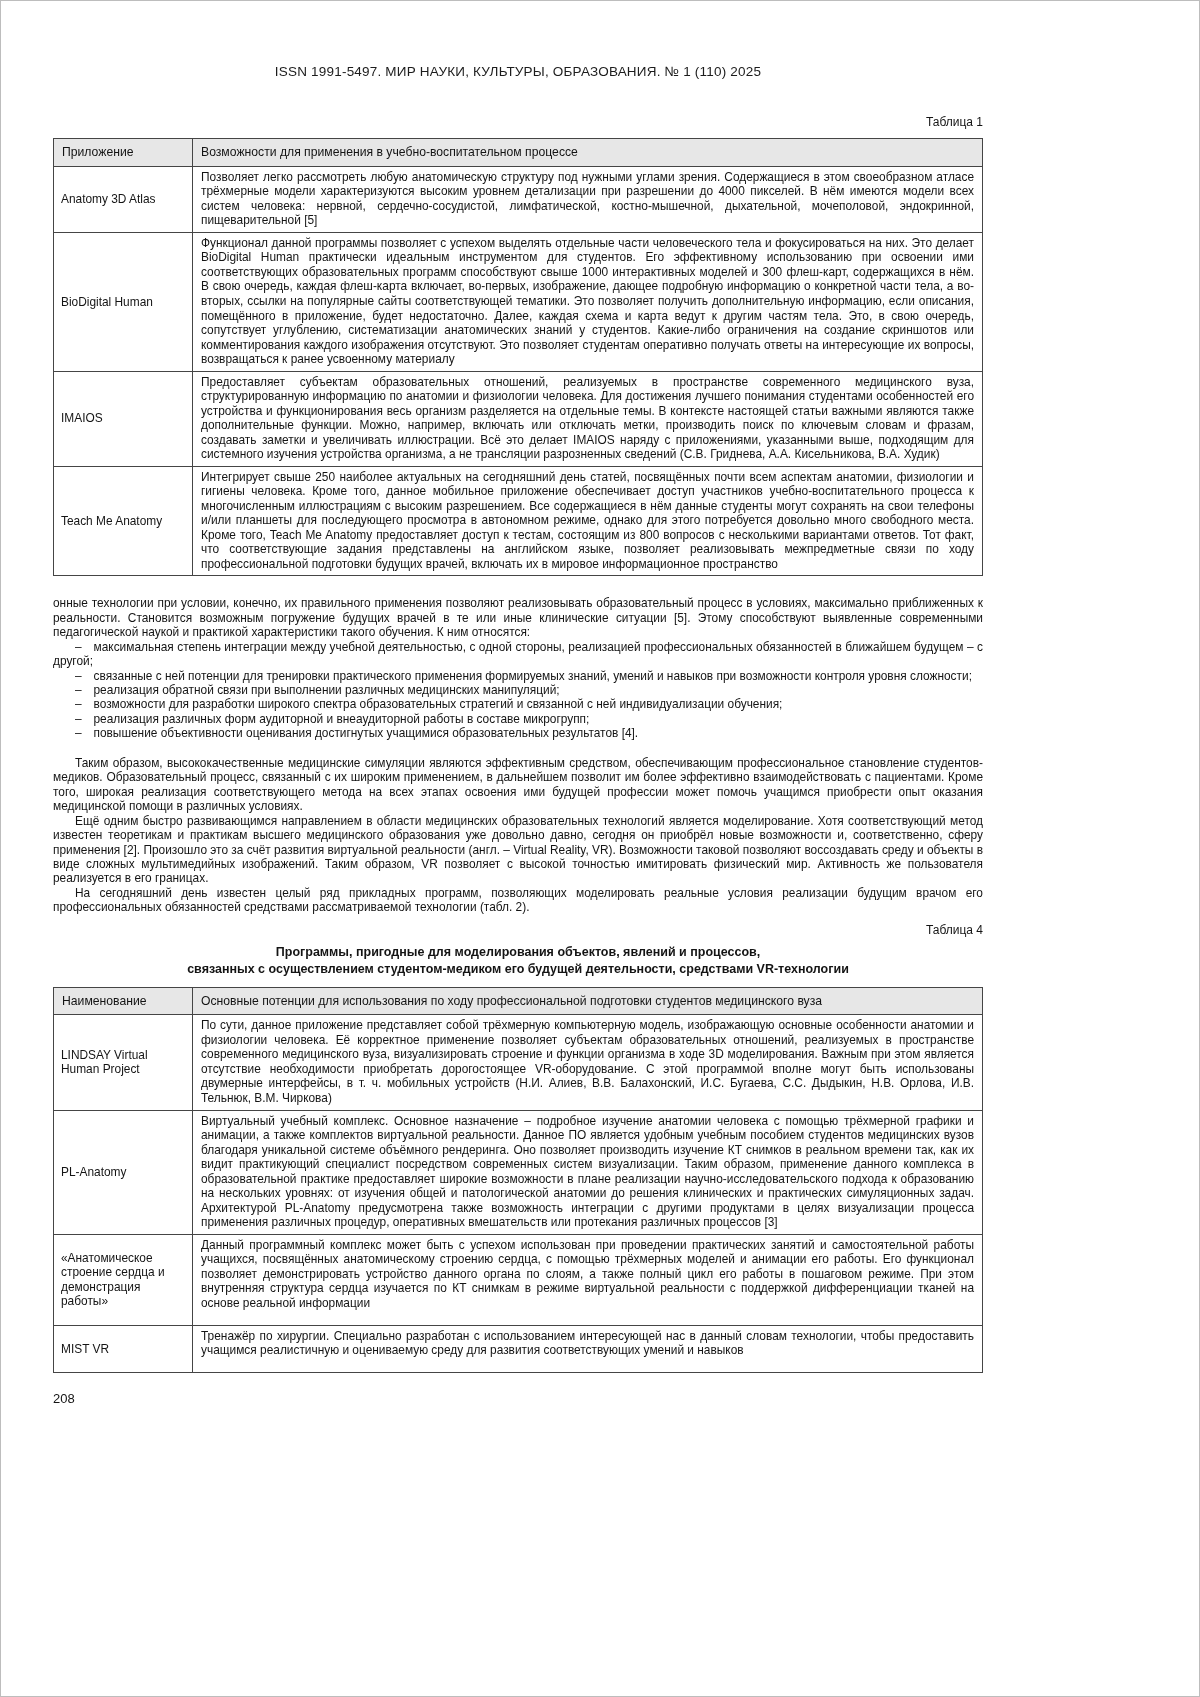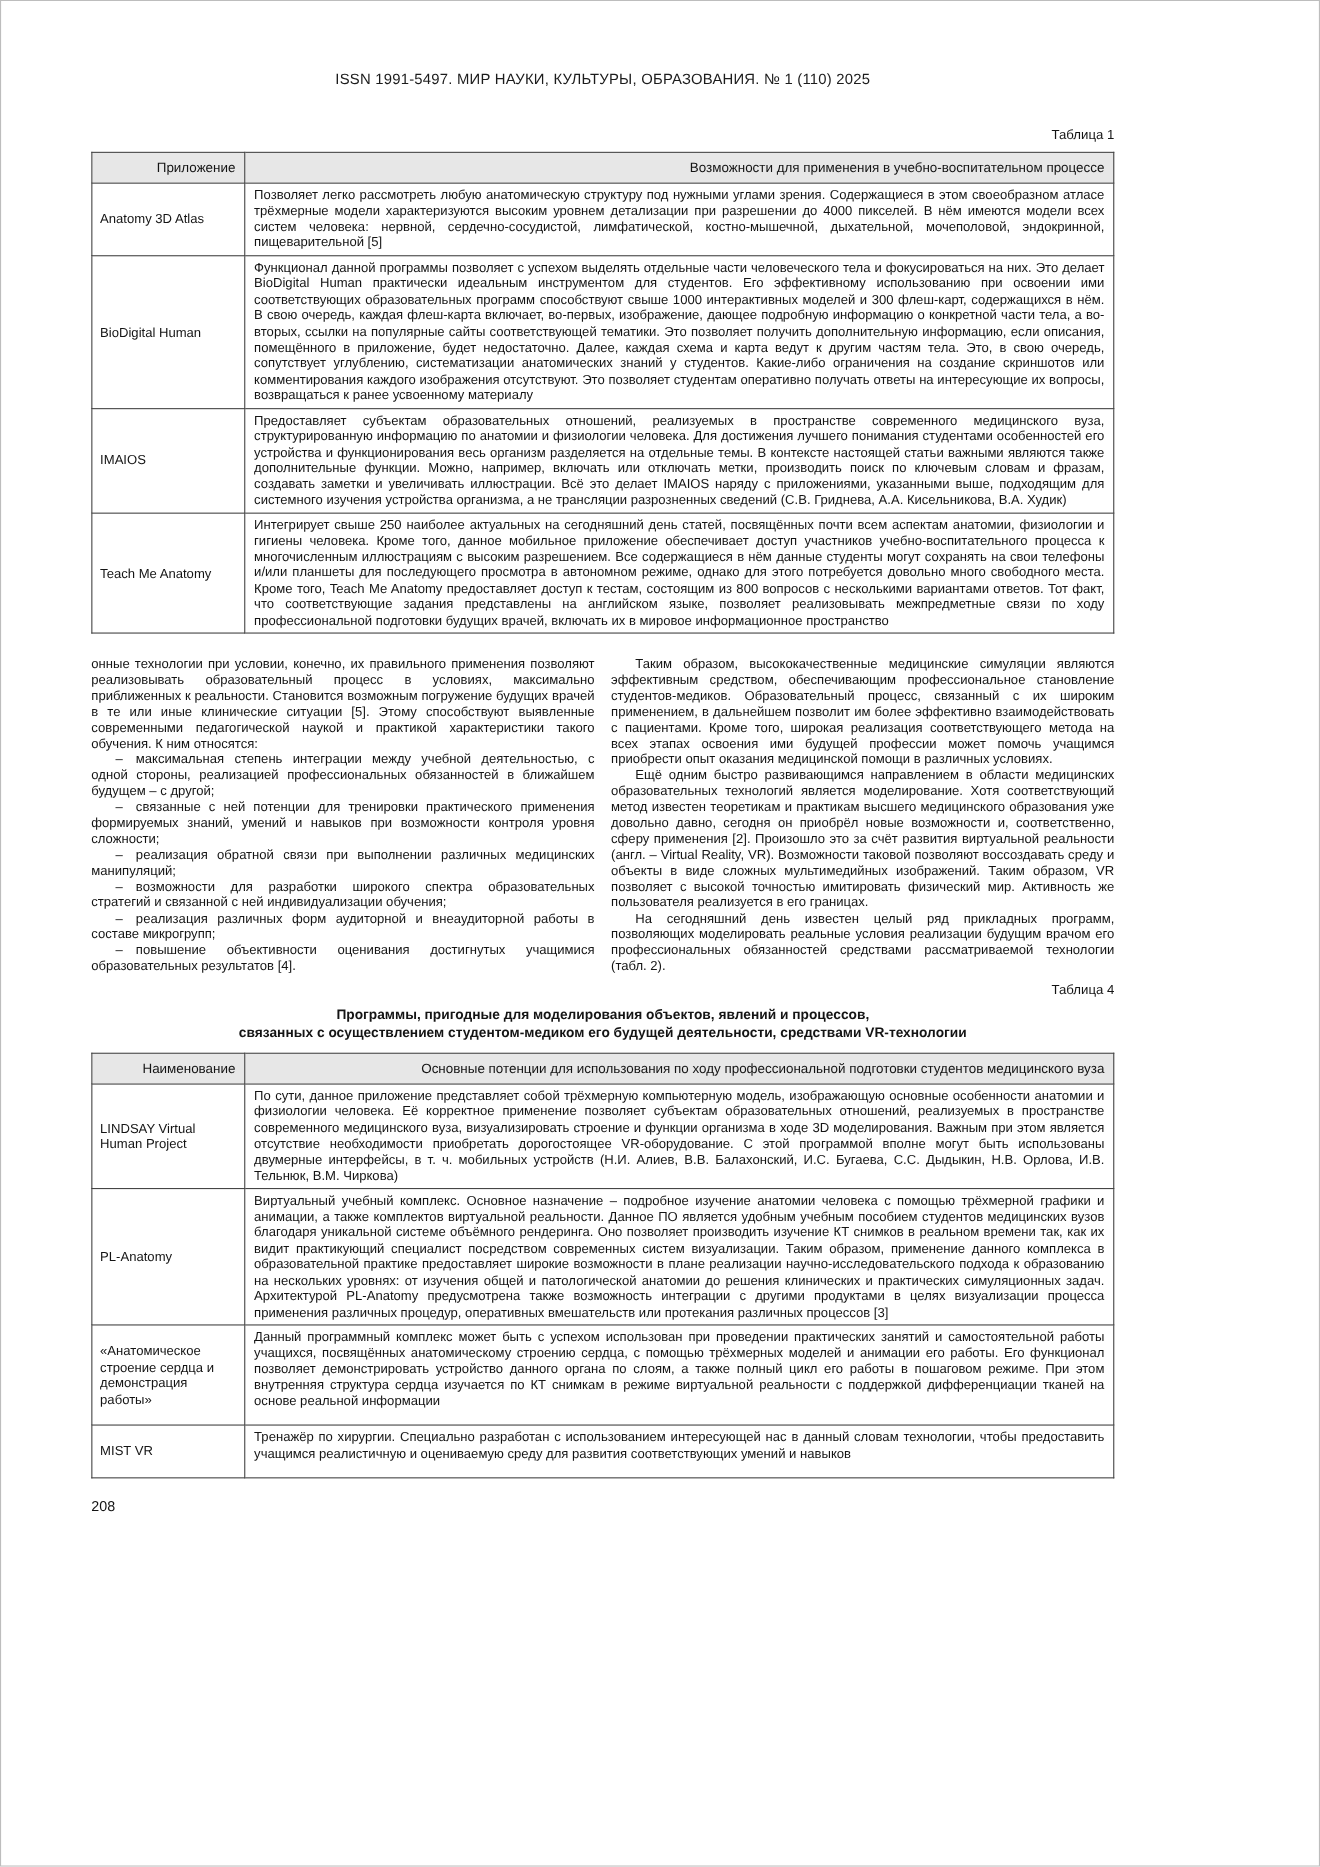--- a/index.html
+++ b/index.html
@@ -6,21 +6,21 @@
   .page {
     width: 1200px;
     height: 1697px;
     position: relative;
     background: #ffffff;
     box-shadow: inset 0 0 0 1px #bdbdbd;
     font-family: "Liberation Sans", "DejaVu Sans", sans-serif;
     color: #141414;
     overflow: hidden;
   }
-  .content { width: 930px; margin-left: 83px; padding-top: 64px; }
+  .content { width: 930px; margin-left: 53px; padding-top: 64px; }
   .journal-header {
     text-align: center;
     font-size: 13.5px;
     letter-spacing: 0.2px;
     color: #1c1c1c;
   }
   .caption { text-align: right; font-size: 12px; margin-top: 36px; }
   .caption.second { margin-top: 8px; }
   .table-title {
     text-align: center;
@@ -36,33 +36,34 @@
     font-size: 11.9px;
     line-height: 1.22;
     table-layout: fixed;
   }
   table.data-table th, table.data-table td { border: 1px solid #454545; }
   table.data-table th {
     background: #e7e7e7;
     font-weight: normal;
     font-size: 12.2px;
     padding: 6px 8px;
-    text-align: right;
+    text-align: left;
     vertical-align: middle;
   }
   th.col-name { width: 122px; }
   td.name { padding: 16px 7px; vertical-align: middle; text-align: left; }
   td.desc { padding: 3px 8px 4px 8px; text-align: justify; vertical-align: top; }
   .two-col {
     display: flex;
     gap: 15px;
     margin-top: 20px;
     font-size: 11.9px;
     line-height: 1.215;
     text-align: justify;
+    flex-direction: column;
   }
   .two-col .col { flex: 1; min-width: 0; }
   .two-col p { margin: 0; }
   p.indent { text-indent: 22px; }
   p.hang { text-indent: 22px; }
   p.noindent { text-indent: 0; }
   .page-number { font-size: 13px; margin-top: 18px; }
 </style>
 </head>
 <body>

